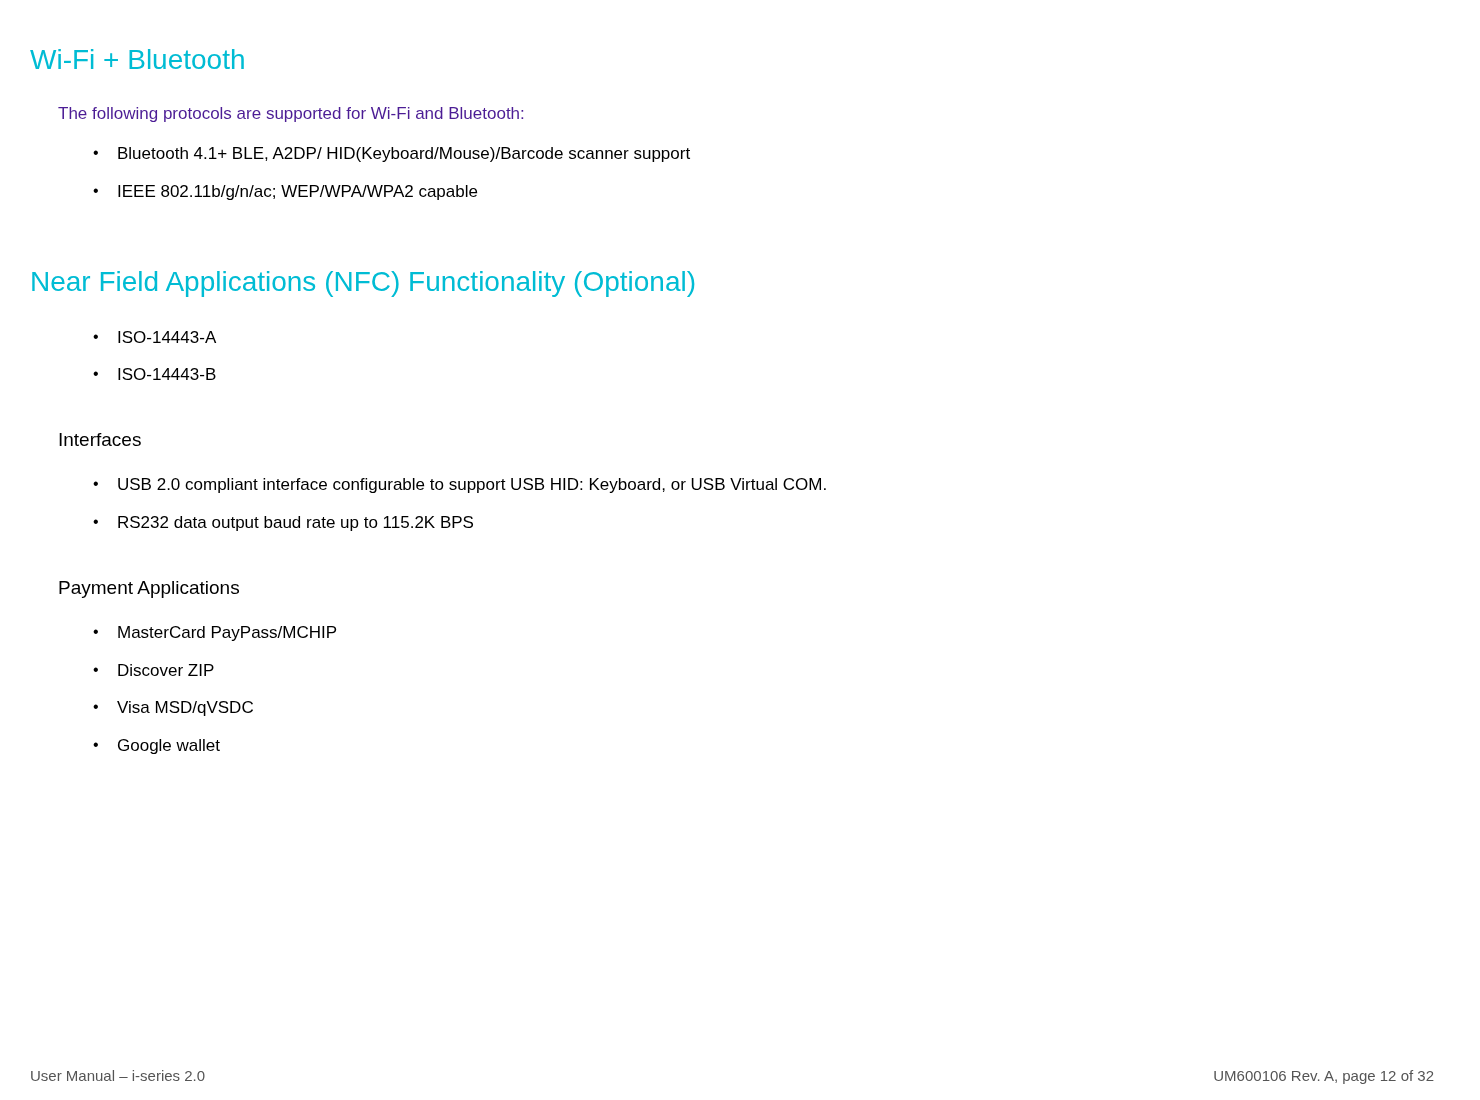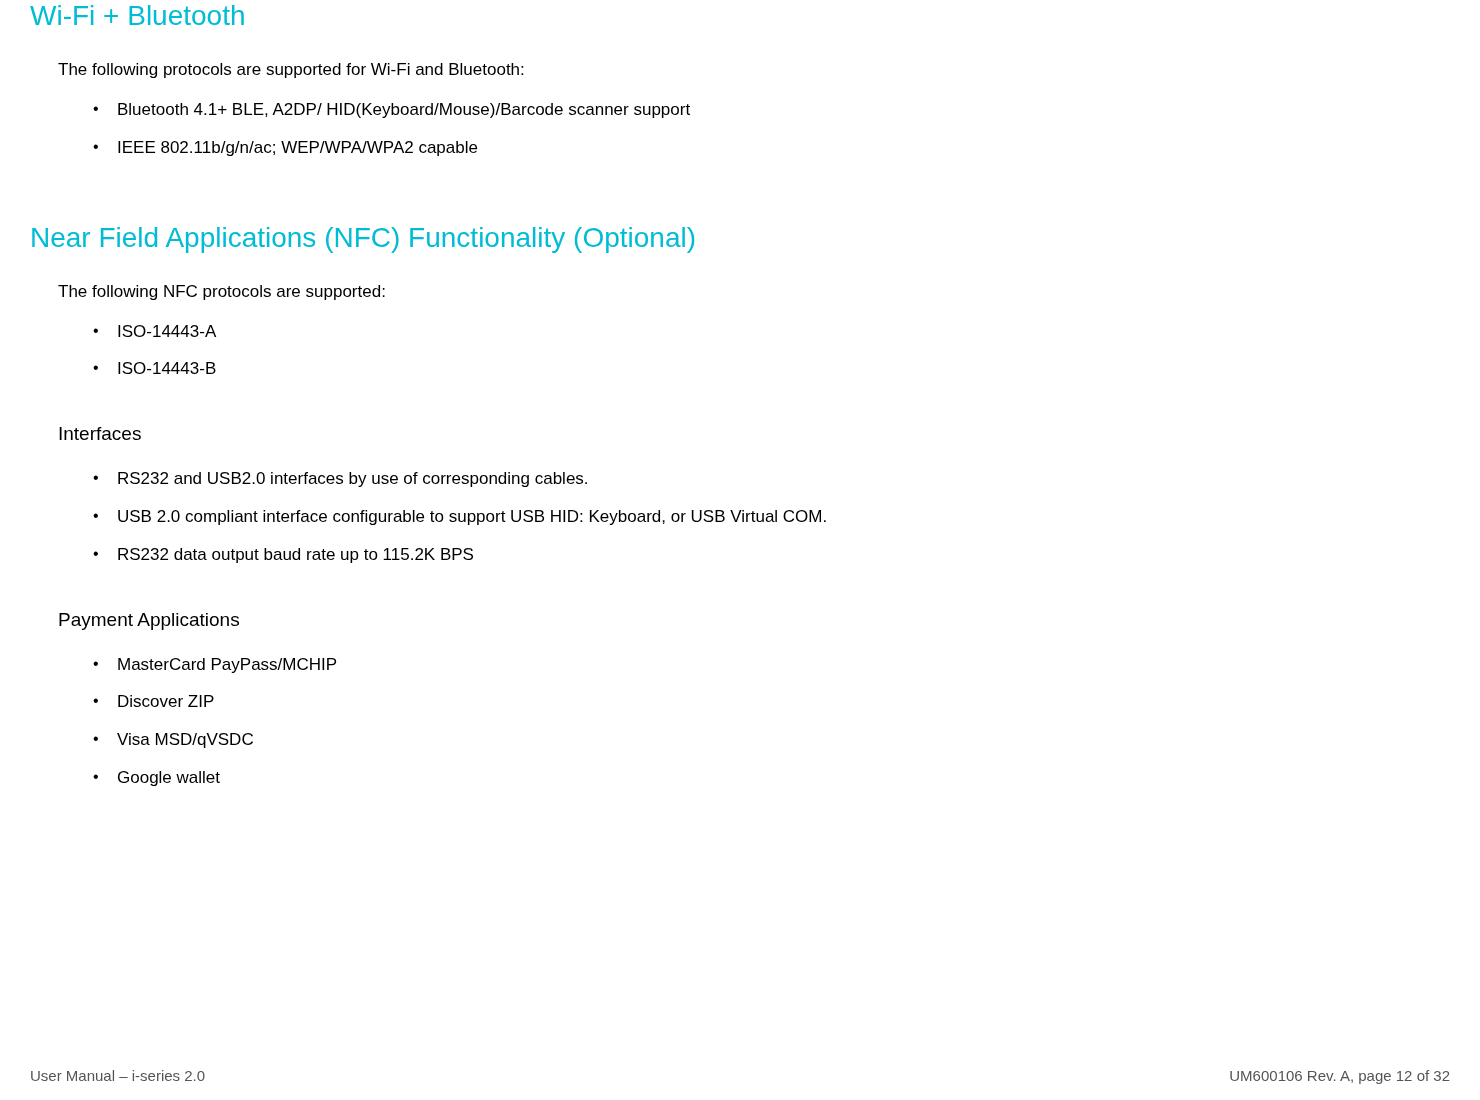--- a/index.html
+++ b/index.html
@@ -27,21 +27,21 @@
     h2.first {
       margin-top: 0;
     }
     h2.second {
       margin-top: 62px;
       margin-left: -28px;
     }
     .intro {
       font-size: 17px;
       margin-bottom: 18px;
-      color: #000000;
+      color: #4c1d95;
     }
     ul {
       list-style: none;
       padding-left: 48px;
       margin-bottom: 30px;
     }
     li {
       font-size: 17px;
       color: #000;
       line-height: 1.4;
@@ -59,51 +59,49 @@
     .subheading {
       font-size: 19px;
       color: #000;
       margin-top: 42px;
       margin-bottom: 22px;
     }
     .footer {
       position: absolute;
       bottom: 16px;
       left: 30px;
-      right: 30px;
+      right: 46px;
       display: flex;
       justify-content: space-between;
       font-size: 15px;
       color: #555;
     }
     .content {
       padding-left: 28px;
     }
   </style>
 </head>
 <body>
 
 <div class="content">
-  <h2 class="first" style="margin-left:-28px;">Wi-Fi + Bluetooth</h2>
+  <h2 class="first" style="margin-left:-28px;margin-top:44px;">Wi-Fi + Bluetooth</h2>
   <p class="intro">The following protocols are supported for Wi-Fi and Bluetooth:</p>
   <ul>
     <li>Bluetooth 4.1+ BLE, A2DP/ HID(Keyboard/Mouse)/Barcode scanner support</li>
     <li>IEEE 802.11b/g/n/ac; WEP/WPA/WPA2 capable</li>
   </ul>
 
   <h2 class="second">Near Field Applications (NFC) Functionality (Optional)</h2>
-  <p class="intro">The following NFC protocols are supported:</p>
   <ul>
     <li>ISO-14443-A</li>
     <li>ISO-14443-B</li>
   </ul>
 
   <p class="subheading">Interfaces</p>
   <ul>
-    <li>RS232 and USB2.0 interfaces by use of corresponding cables.</li>
     <li>USB 2.0 compliant interface configurable to support USB HID: Keyboard, or USB Virtual COM.</li>
     <li>RS232 data output baud rate up to 115.2K BPS</li>
   </ul>
 
   <p class="subheading">Payment Applications</p>
   <ul>
     <li>MasterCard PayPass/MCHIP</li>
     <li>Discover ZIP</li>
     <li>Visa MSD/qVSDC</li>
     <li>Google wallet</li>

